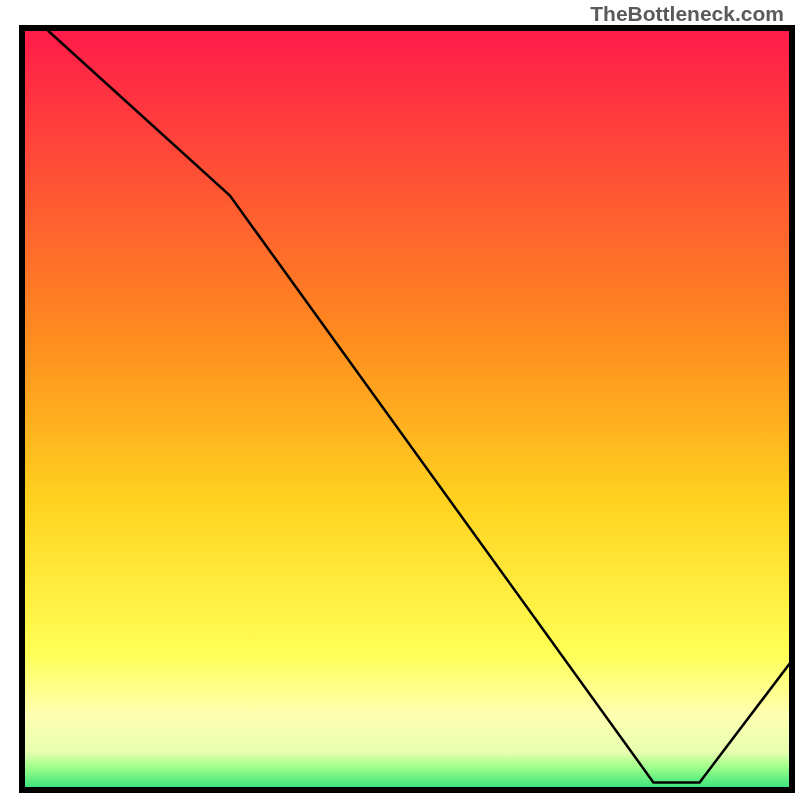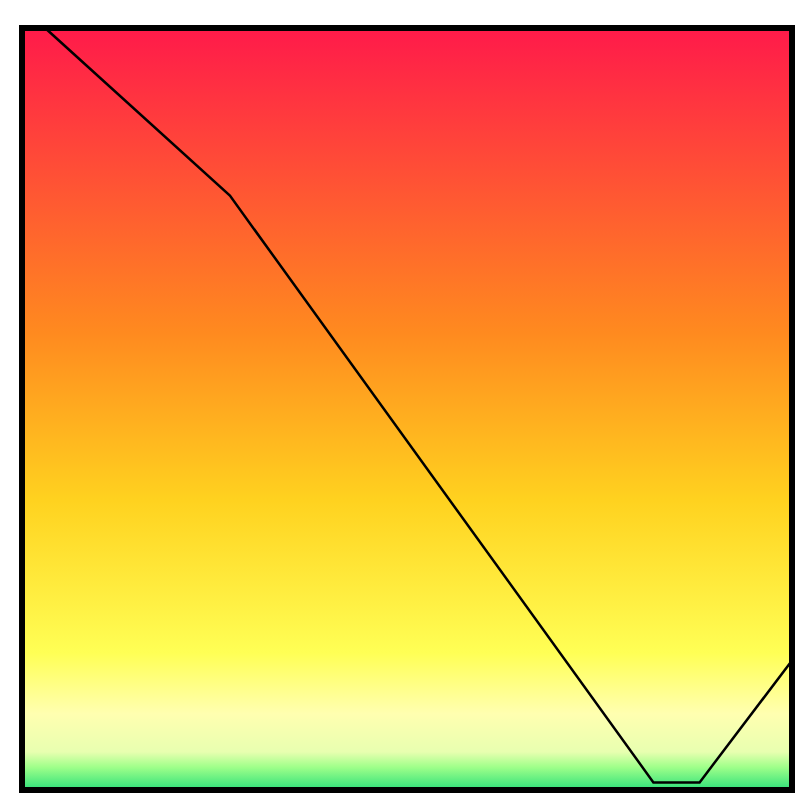--- a/index.html
+++ b/index.html
@@ -29,20 +29,21 @@
   svg.plot {
     position: absolute;
     top: 0;
     left: 0;
   }
 </style>
 </head>
 <body>
 <div class="container">
 
+<div class="watermark">TheBottleneck.com</div>
 
 <svg class="plot" width="800" height="800" viewBox="0 0 800 800">
   <defs>
     <linearGradient id="bg-grad" x1="0" y1="0" x2="0" y2="1">
     <stop offset="0%" stop-color="#ff1a4a"></stop>
           <stop offset="40%" stop-color="#ff8a1f"></stop>
           <stop offset="62%" stop-color="#ffd21f"></stop>
           <stop offset="82%" stop-color="#ffff55"></stop>
           <stop offset="90%" stop-color="#ffffb0"></stop>
           <stop offset="95%" stop-color="#e8ffb0"></stop>

